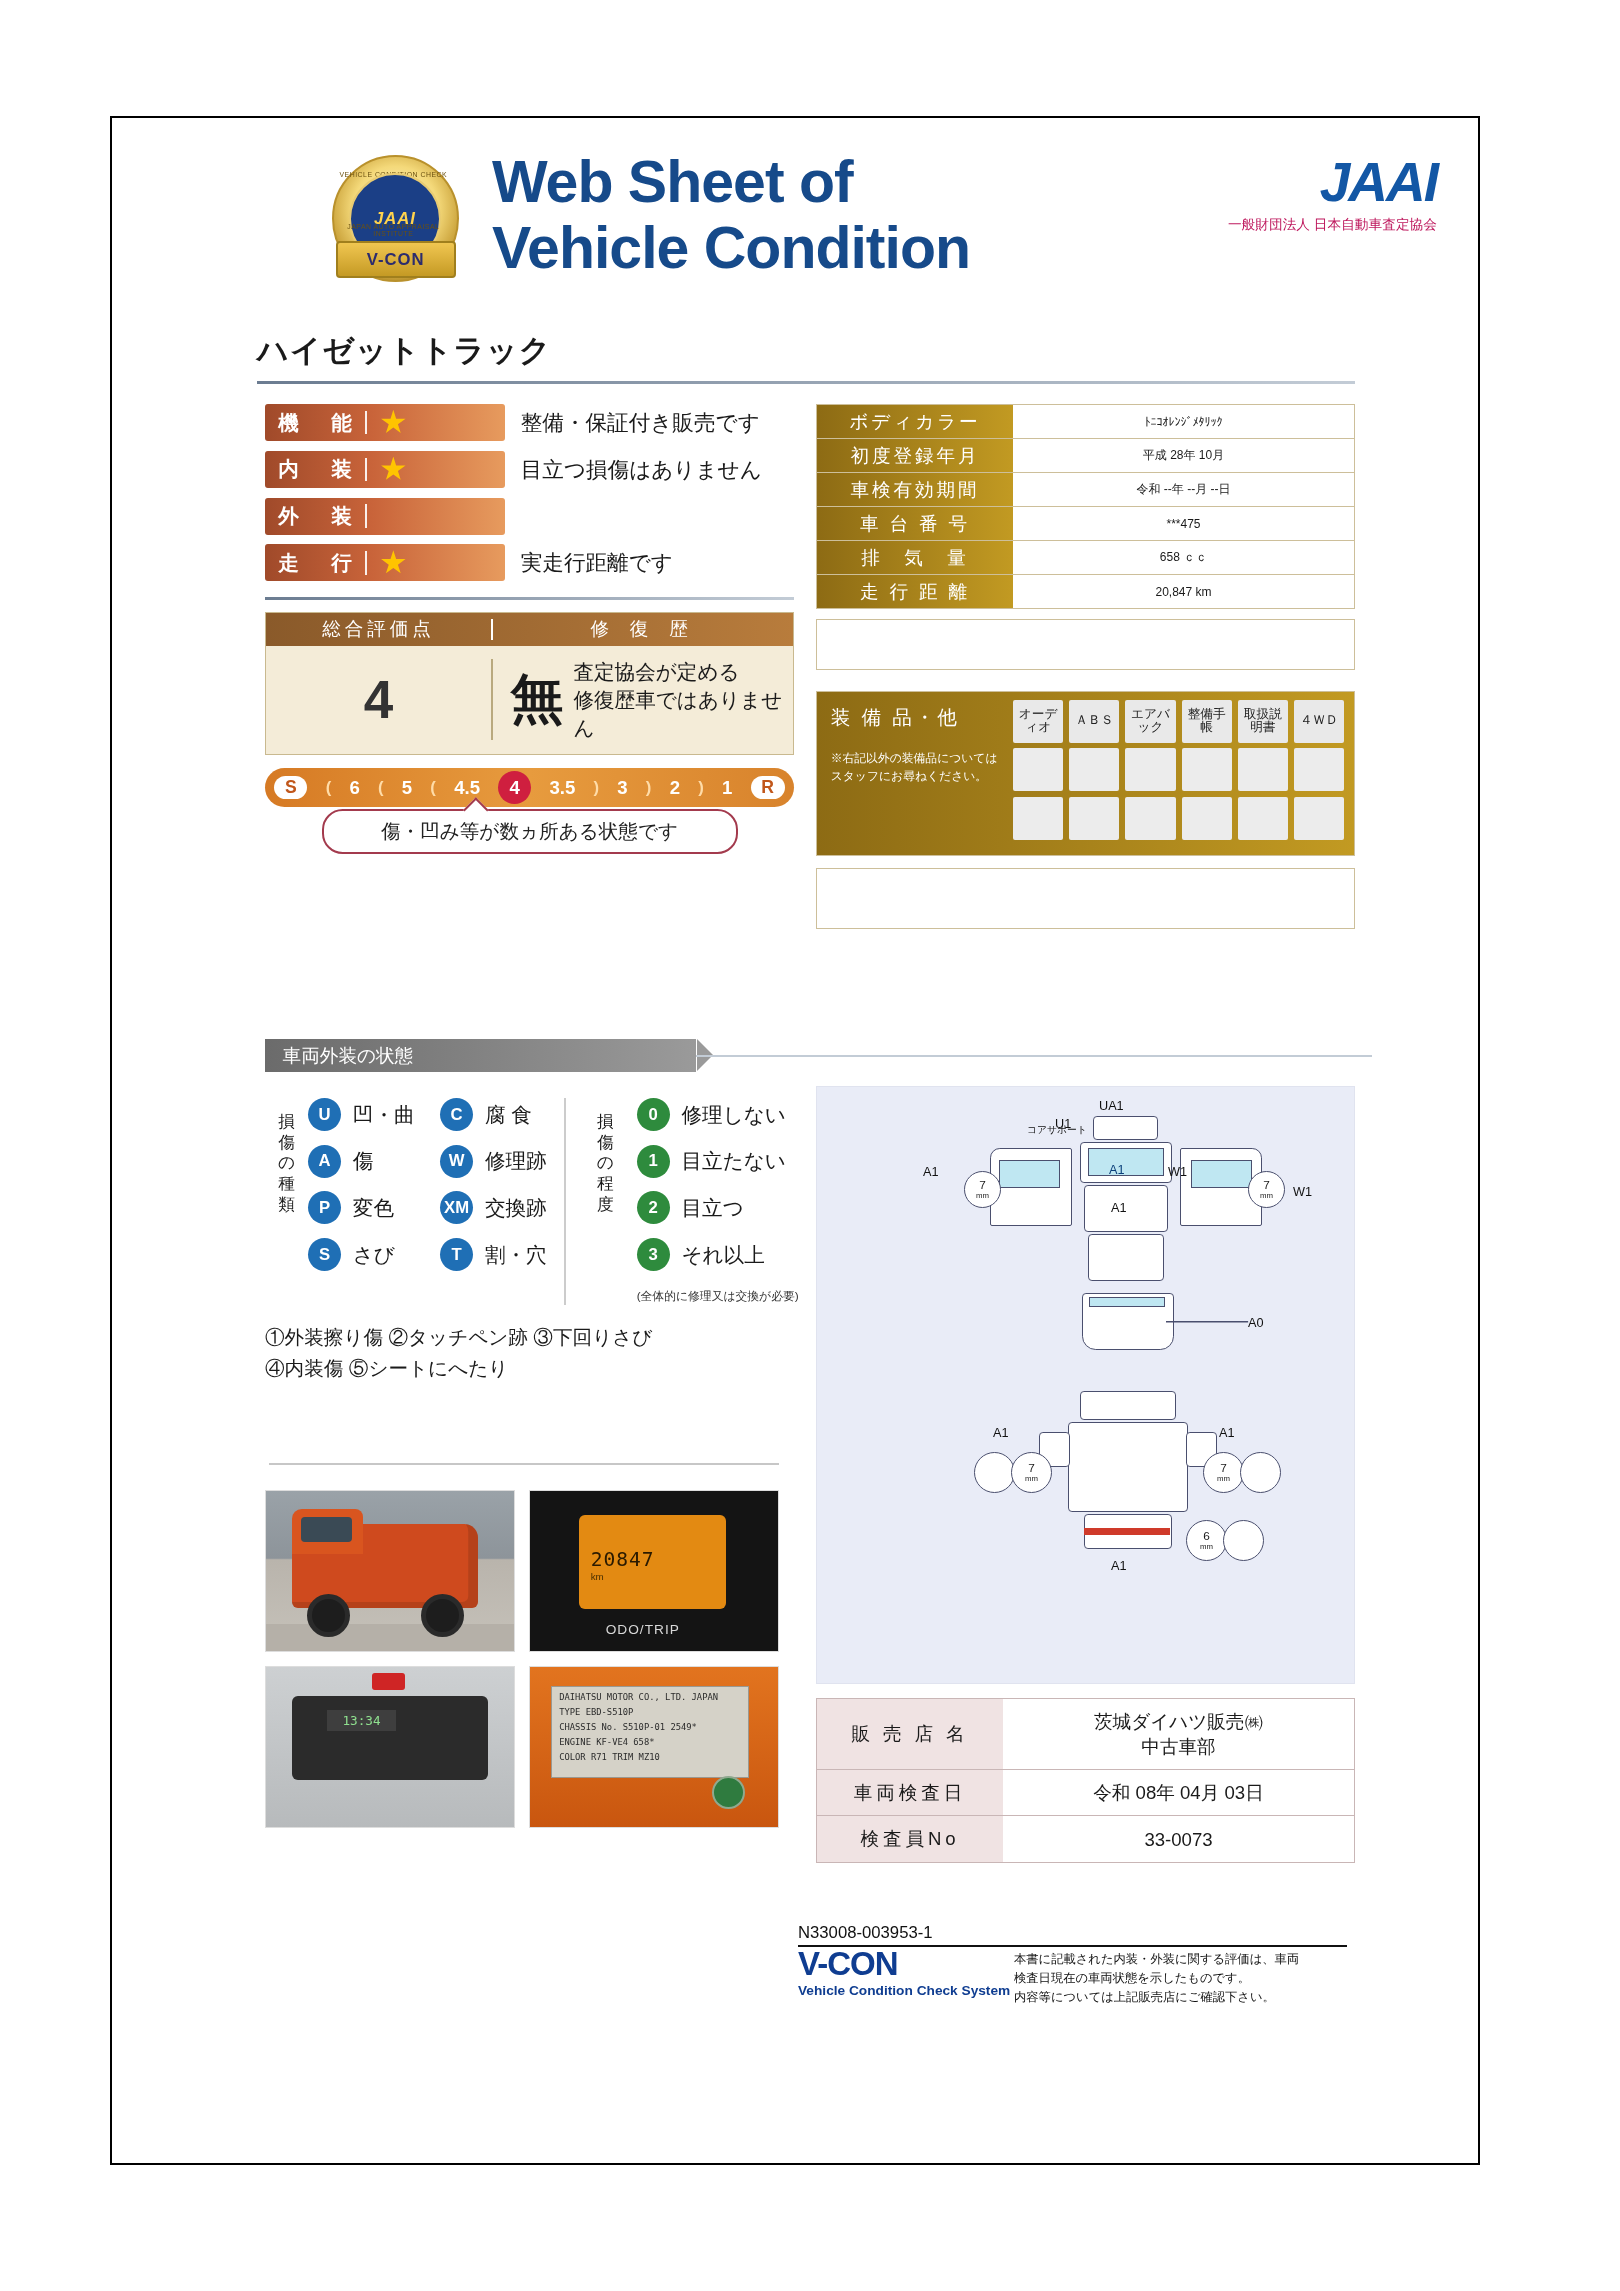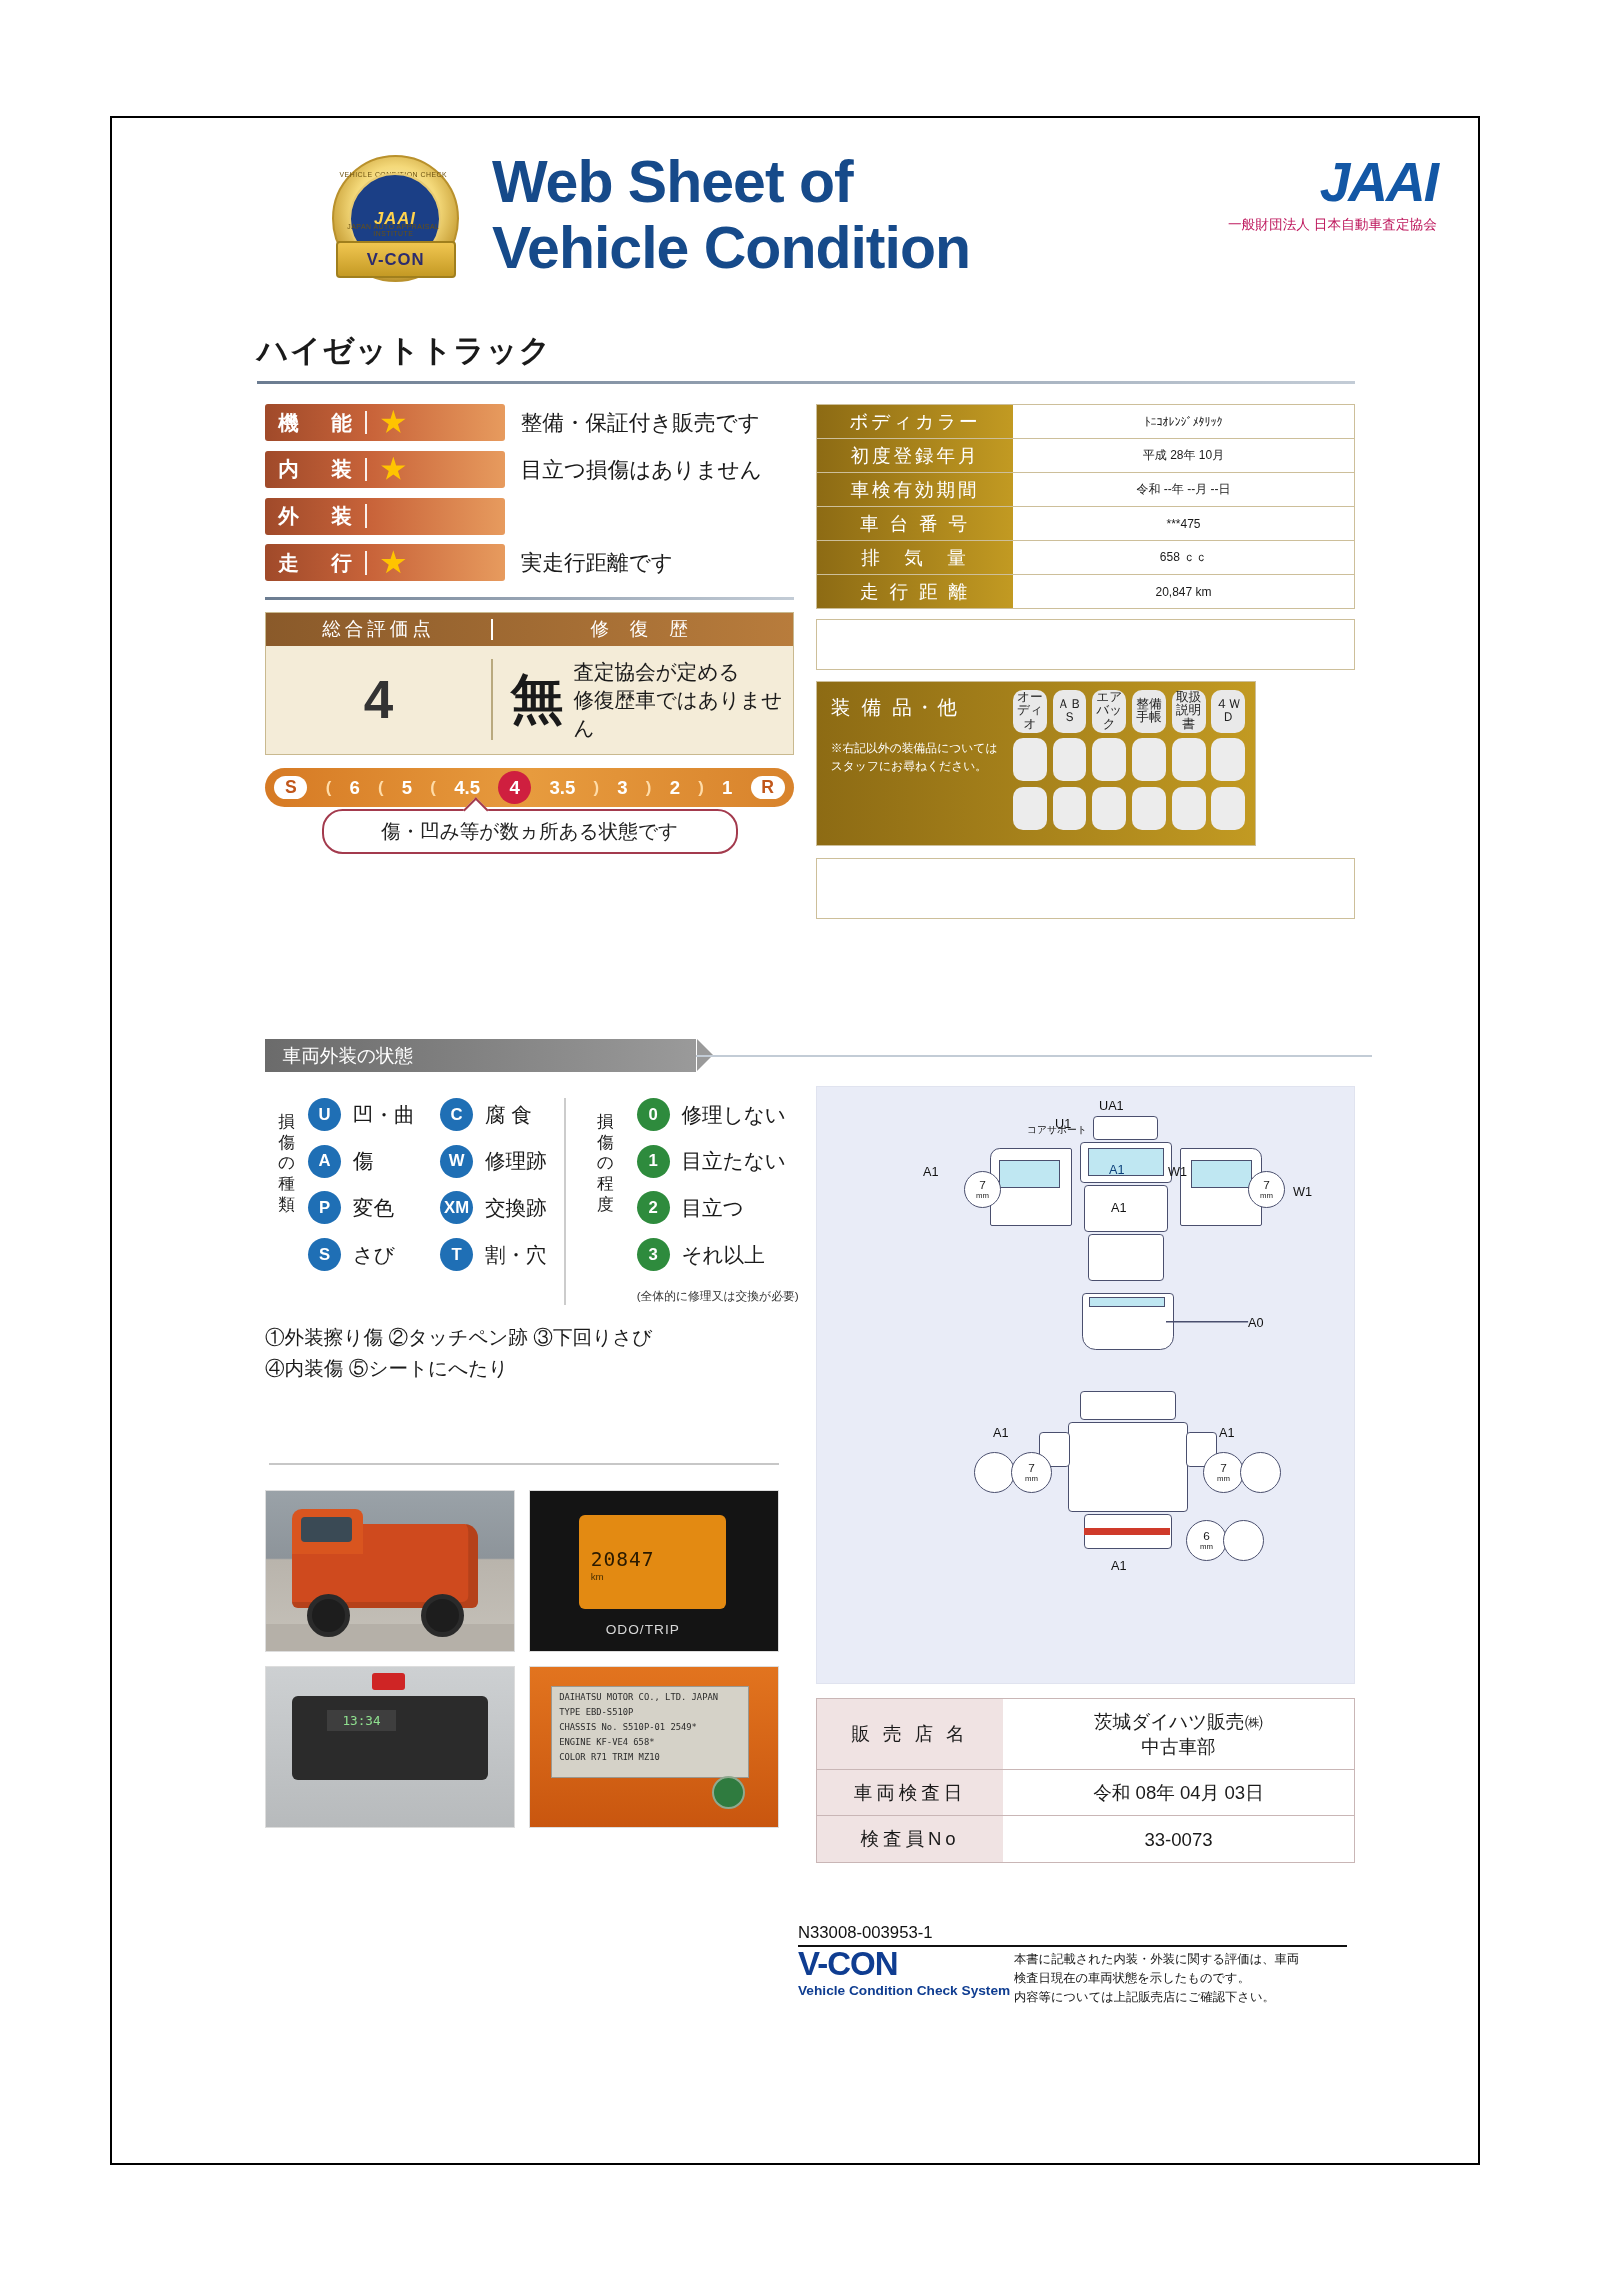--- a/index.html
+++ b/index.html
@@ -58,26 +58,26 @@
   .callout:before{content:"";position:absolute;top:-10.8px;left:143px;width:15.7px;height:15.7px;background:#fff;border-left:2px solid #a33a4d;border-top:2px solid #a33a4d;transform:rotate(45deg);}
 
   
   .col-r{position:absolute;left:704px;top:286px;width:539px;}
   .trow{display:flex;height:33px;border:1px solid #cdbf9a;border-top:none;}
   .trow:first-child{border-top:1px solid #cdbf9a;}
   .trow .k{width:196px;background:linear-gradient(90deg,#8d6b14,#c29a22);color:#fff;font-size:18.6px;display:flex;align-items:center;justify-content:center;letter-spacing:2.9px;}
   .trow .v{flex:1;background:#fff;font-size:12px;display:flex;align-items:center;justify-content:center;}
   .blankbox{margin-top:9.8px;width:539px;height:51px;border:1px solid #cdbf9a;background:#fff;box-sizing:border-box;}
 
-  .equip{margin-top:11px;width:440px;height:165px;border:1px solid #cdbf9a;background:linear-gradient(90deg,#8d6b14,#c29a22);display:flex;box-sizing:border-box;}
+  .equip{margin-top:21px;width:539px;height:165px;border:1px solid #cdbf9a;background:linear-gradient(90deg,#8d6b14,#c29a22);display:flex;box-sizing:border-box;}
   .equip .lft{width:196px;color:#fff;padding:11.8px 9.8px 0 13.7px;box-sizing:border-box;}
   .equip .lft .t{font-size:19.6px;letter-spacing:2.9px;}
   .equip .lft .n{font-size:11.8px;line-height:1.5;margin-top:19.6px;}
   .equip .grid{flex:1;display:grid;grid-template-columns:repeat(6,1fr);grid-auto-rows:43px;gap:5.9px;padding:7.8px 9.8px 7.8px 0;box-sizing:border-box;}
-  .equip .cell{background:#e9e9e9;border-radius:10px;display:flex;align-items:center;justify-content:center;text-align:center;font-size:12.7px;color:#222;line-height:1.05;}
+  .equip .cell{background:#e9e9e9;border-radius:2px;display:flex;align-items:center;justify-content:center;text-align:center;font-size:12.7px;color:#222;line-height:1.05;}
   .equip .cell.empty{background:#ececec;}
   .notebox{margin-top:11.8px;width:539px;height:61px;border:1px solid #cdbf9a;background:#fff;box-sizing:border-box;}
 
   
   .sect{position:relative;height:33px;width:431px;background:linear-gradient(90deg,#6b6b6b,#9a9a9a);color:#fff;font-size:18.6px;display:flex;align-items:center;padding-left:17.6px;box-sizing:border-box;}
   .sect:after{content:"";position:absolute;right:-16.7px;top:0;border-left:16.7px solid #9a9a9a;border-top:16.7px solid transparent;border-bottom:16.7px solid transparent;}
   .sect-rule{position:absolute;left:431px;top:15.7px;width:676px;height:2px;background:#c3ccd6;}
 
   
   .legend{position:absolute;left:153px;top:980px;width:598px;display:flex;}

